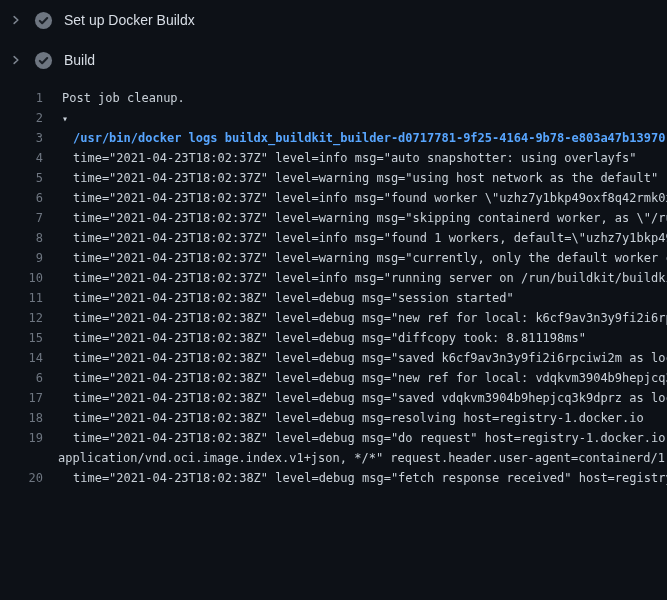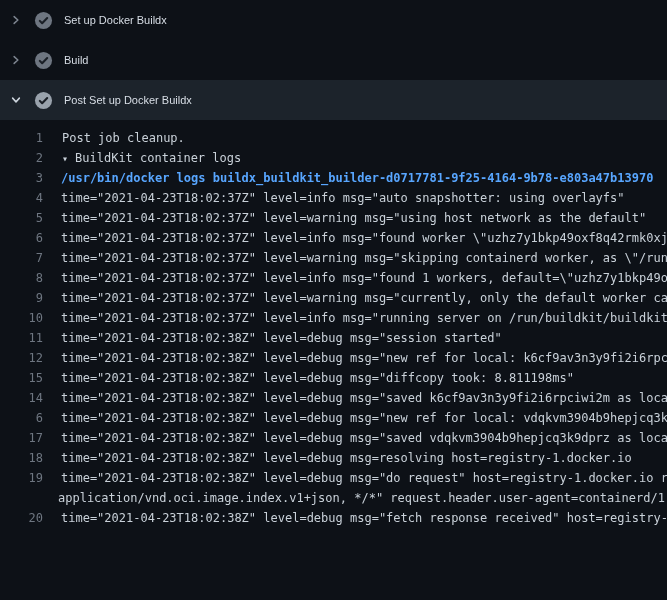--- a/index.html
+++ b/index.html
@@ -39,21 +39,21 @@
     display:flex;align-items:center;justify-content:center;
     color:var(--chevron-collapsed);
   }
   .step-row.expanded .step-chevron{color:var(--chevron-expanded);}
   .step-chevron svg{display:block;}
   .check-badge{width:19px;height:19px;flex:0 0 19px;margin-right:11px;}
   .check-badge svg{display:block;}
   .check-badge circle{fill:var(--check-circle-collapsed);}
   .step-row.expanded .check-badge circle{fill:var(--check-circle-expanded);}
   .step-label{
-    font-size:11px;
+    font-size:14px;
     color:var(--header-text);
     white-space:nowrap;
   }
   
   .log{
     padding-top:8px;
     font-family:"DejaVu Sans Mono", monospace;
     font-size:12px;
   }
   .log-row{
@@ -67,21 +67,21 @@
     flex:0 0 43px;
     text-align:right;
     color:var(--line-number);
     user-select:none;
   }
   .lt{
     color:var(--log-text);
     white-space:pre;
   }
   .k-plain .lt,.k-group .lt{padding-left:19px;}
-  .k-log .lt,.k-command .lt{padding-left:18px;}
+  .k-log .lt,.k-command .lt{padding-left:30px;}
   .k-wrap .lt{padding-left:15px;}
   .k-command .lt{color:var(--command-text);font-weight:bold;}
   .k-group .lt{display:flex;align-items:center;cursor:pointer;}
   .caret{
     font-size:10px;
     color:var(--log-text);
     margin-right:7px;
   }
 </style>
 </head>
@@ -115,45 +115,30 @@
     <span class="check-badge">
       <svg width="19" height="19" viewBox="0 0 20 20">
         <circle cx="10" cy="10" r="9"></circle>
         <path d="M6.1 10.4 L8.6 12.9 L13.9 7.4" fill="none" stroke="var(--check-mark)" stroke-width="2.2" stroke-linecap="round" stroke-linejoin="round"></path>
       </svg>
     </span>
     <span class="step-label">Build</span>
   </div>
 
 
-  <div class="step-row expanded">
-
-    <span class="step-chevron">
-      <svg width="12" height="12" viewBox="0 0 16 16">
-            <path d="M3.5 5.5 L8 10.5 L12.5 5.5" fill="none" stroke="currentColor" stroke-width="2" stroke-linecap="round" stroke-linejoin="round"></path>
-          </svg>
-    </span>
-    <span class="check-badge">
-      <svg width="19" height="19" viewBox="0 0 20 20">
-        <circle cx="10" cy="10" r="9"></circle>
-        <path d="M6.1 10.4 L8.6 12.9 L13.9 7.4" fill="none" stroke="var(--check-mark)" stroke-width="2.2" stroke-linecap="round" stroke-linejoin="round"></path>
-      </svg>
-    </span>
-    <span class="step-label">Post Set up Docker Buildx</span>
-  </div>
 </div>
   <div class="log" id="log">
   <div class="log-row k-plain">
     <span class="ln">1</span>
     <span class="lt">Post job cleanup.</span>
   </div>
 
   <div class="log-row k-group">
     <span class="ln">2</span>
-    <span class="lt"><span class="caret">▾</span><span>BuildKit container logs</span></span>
+    <span class="lt"><span class="caret">▾</span></span>
   </div>
 
   <div class="log-row k-command">
     <span class="ln">3</span>
     <span class="lt">/usr/bin/docker logs buildx_buildkit_builder-d0717781-9f25-4164-9b78-e803a47b13970</span>
   </div>
 
   <div class="log-row k-log">
     <span class="ln">4</span>
     <span class="lt">time="2021-04-23T18:02:37Z" level=info msg="auto snapshotter: using overlayfs"</span>

